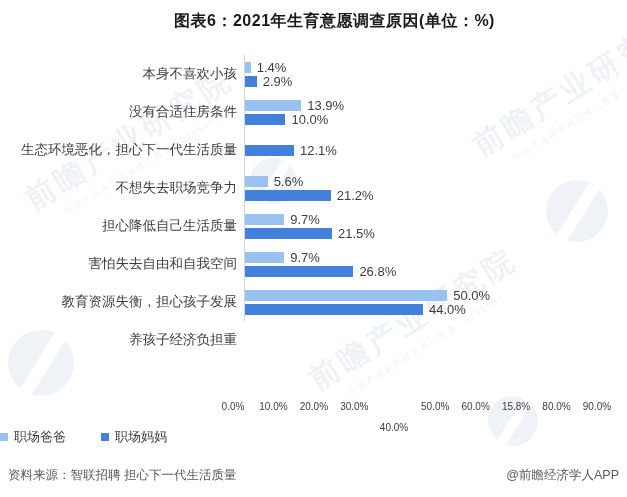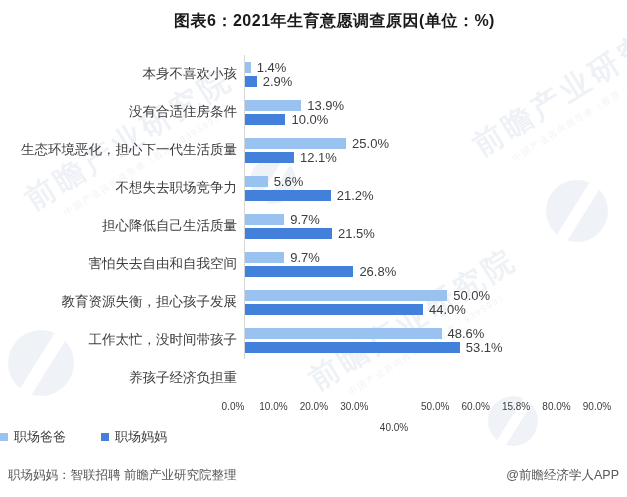--- a/index.html
+++ b/index.html
@@ -108,24 +108,20 @@
           <div class="barline">
             <div class="bar" style="background: rgb(66, 128, 220); width: 40.44px;"></div>
             <span class="val">10.0%</span>
           </div>
         </div>
       </div>
       <div class="row">
         <div class="cat">生态环境恶化，担心下一代生活质量</div>
         <div class="bars">
           <div class="barline">
-            <div class="bar" style="background: rgb(154, 194, 241); width: 101.1px;"></div>
-            <span class="val">25.0%</span>
-          </div>
-          <div class="barline">
             <div class="bar" style="background: rgb(66, 128, 220); width: 48.9324px;"></div>
             <span class="val">12.1%</span>
           </div>
         </div>
       </div>
       <div class="row">
         <div class="cat">不想失去职场竞争力</div>
         <div class="bars">
           <div class="barline">
             <div class="bar" style="background: rgb(154, 194, 241); width: 22.6464px;"></div>
@@ -166,33 +162,20 @@
       <div class="row">
         <div class="cat">教育资源失衡，担心孩子发展</div>
         <div class="bars">
           <div class="barline">
             <div class="bar" style="background: rgb(154, 194, 241); width: 202.2px;"></div>
             <span class="val">50.0%</span>
           </div>
           <div class="barline">
             <div class="bar" style="background: rgb(66, 128, 220); width: 177.936px;"></div>
             <span class="val">44.0%</span>
-          </div>
-        </div>
-      </div>
-      <div class="row">
-        <div class="cat">工作太忙，没时间带孩子</div>
-        <div class="bars">
-          <div class="barline">
-            <div class="bar" style="background: rgb(154, 194, 241); width: 196.538px;"></div>
-            <span class="val">48.6%</span>
-          </div>
-          <div class="barline">
-            <div class="bar" style="background: rgb(66, 128, 220); width: 214.736px;"></div>
-            <span class="val">53.1%</span>
           </div>
         </div>
       </div>
       <div class="row">
         <div class="cat">养孩子经济负担重</div>
       </div>
     </div>
 
   <div class="xaxis">
       <span class="tick" style="left: 0px;">0.0%</span>
@@ -212,17 +195,17 @@
         <span class="swatch" style="background: rgb(154, 194, 241);"></span>
         <span>职场爸爸</span>
       </div>
       <div class="legend-item">
         <span class="swatch" style="background: rgb(66, 128, 220);"></span>
         <span>职场妈妈</span>
       </div>
     </div>
 
   <div class="footer">
-    <span>职场妈妈：智联招聘 前瞻产业研究院整理</span>
+    <span>资料来源：智联招聘 担心下一代生活质量</span>
     <span>@前瞻经济学人APP</span>
   </div>
 
 </div>
 
 </body></html>

